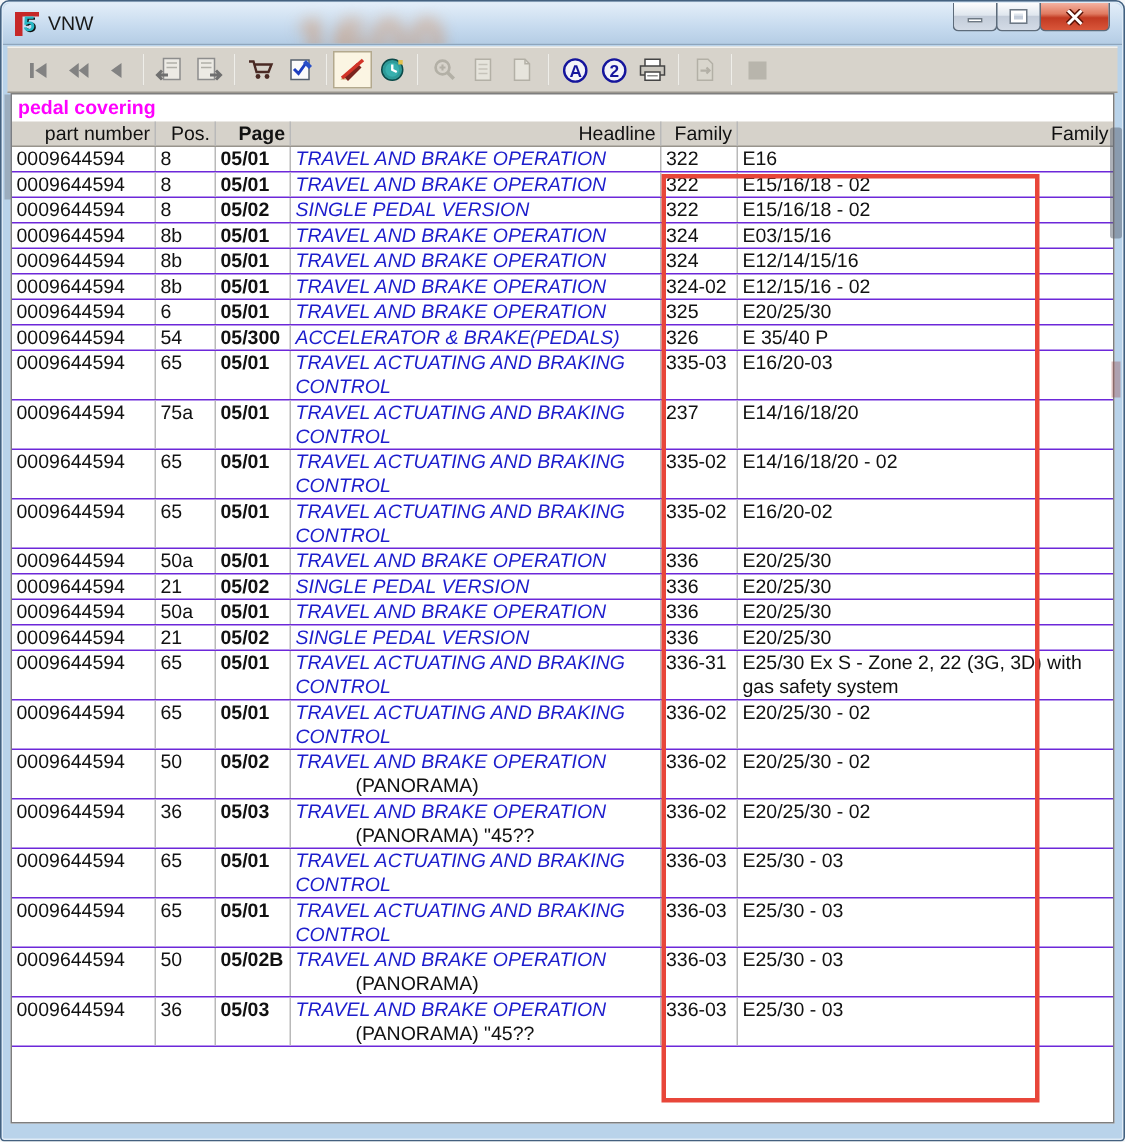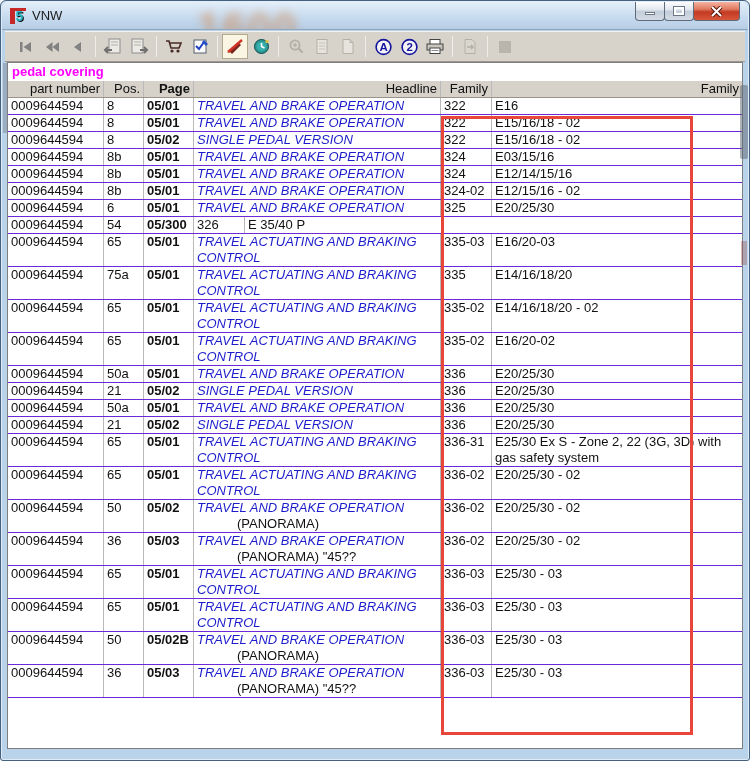--- a/index.html
+++ b/index.html
@@ -307,20 +307,24 @@
       <span class="hl">TRAVEL AND BRAKE OPERATION</span>
       
     </div>
     <div class="td c-fam">325</div>
     <div class="td c-model">E20/25/30</div>
   </div>
           <div class="tr">
     <div class="td c-part">0009644594</div>
     <div class="td c-pos">54</div>
     <div class="td c-page">05/300</div>
+    <div class="td c-head">
+      <span class="hl">ACCELERATOR &amp; BRAKE(PEDALS)</span>
+      
+    </div>
     <div class="td c-fam">326</div>
     <div class="td c-model">E 35/40 P</div>
   </div>
           <div class="tr two">
     <div class="td c-part">0009644594</div>
     <div class="td c-pos">65</div>
     <div class="td c-page">05/01</div>
     <div class="td c-head">
       <span class="hl">TRAVEL ACTUATING AND BRAKING CONTROL</span>
       
@@ -329,21 +333,21 @@
     <div class="td c-model">E16/20-03</div>
   </div>
           <div class="tr two">
     <div class="td c-part">0009644594</div>
     <div class="td c-pos">75a</div>
     <div class="td c-page">05/01</div>
     <div class="td c-head">
       <span class="hl">TRAVEL ACTUATING AND BRAKING CONTROL</span>
       
     </div>
-    <div class="td c-fam">335</div>
+    <div class="td c-fam">237</div>
     <div class="td c-model">E14/16/18/20</div>
   </div>
           <div class="tr two">
     <div class="td c-part">0009644594</div>
     <div class="td c-pos">65</div>
     <div class="td c-page">05/01</div>
     <div class="td c-head">
       <span class="hl">TRAVEL ACTUATING AND BRAKING CONTROL</span>
       
     </div>

